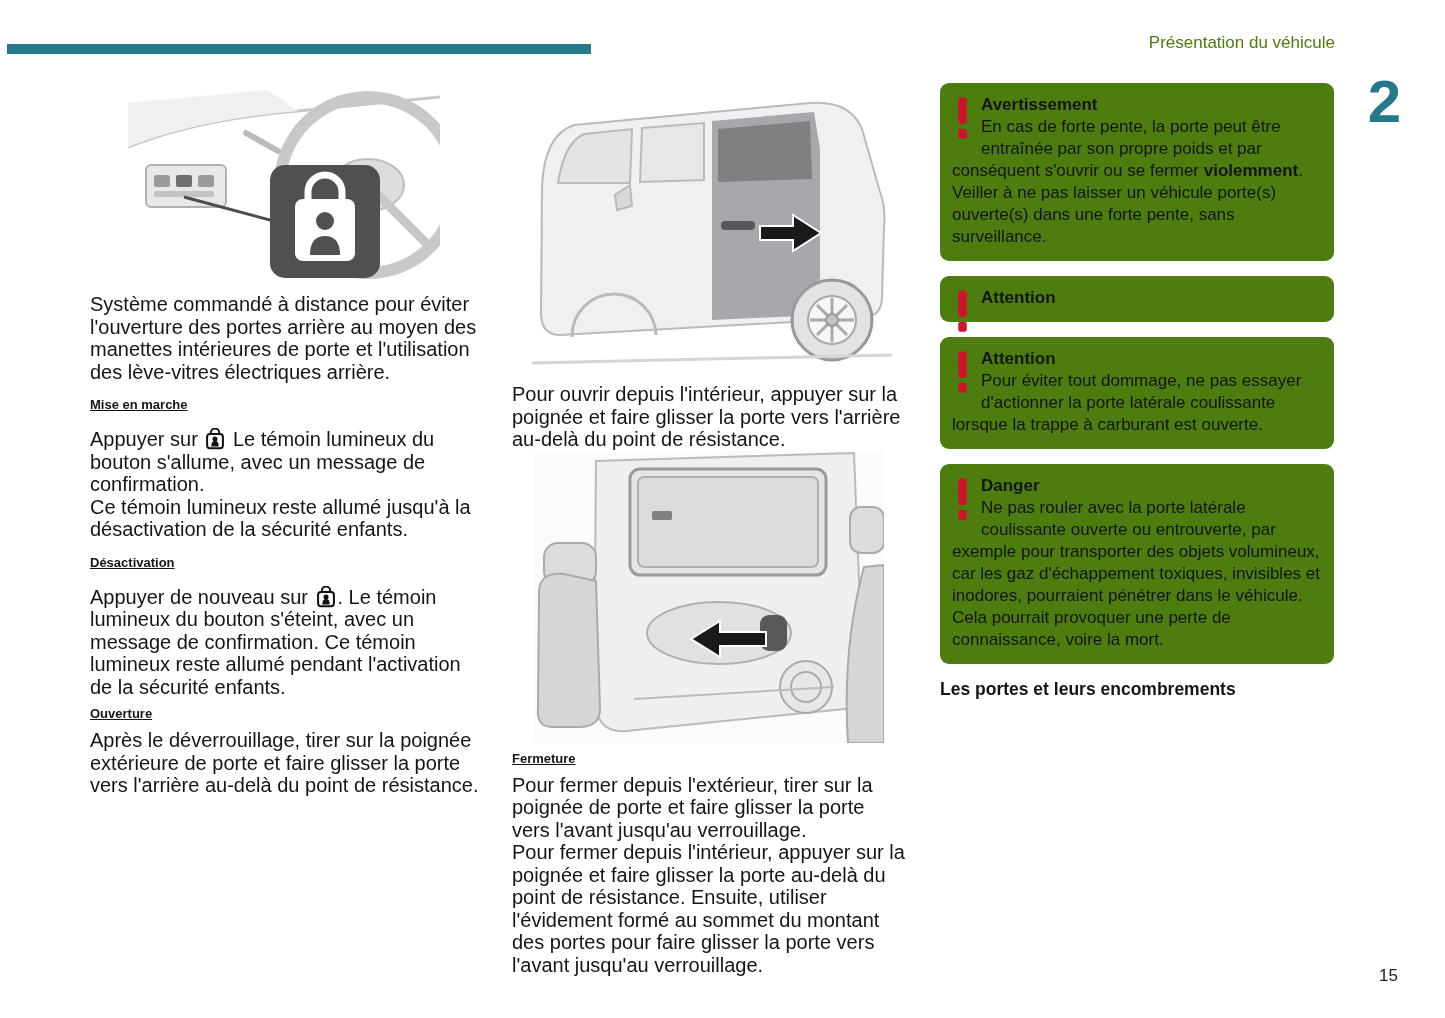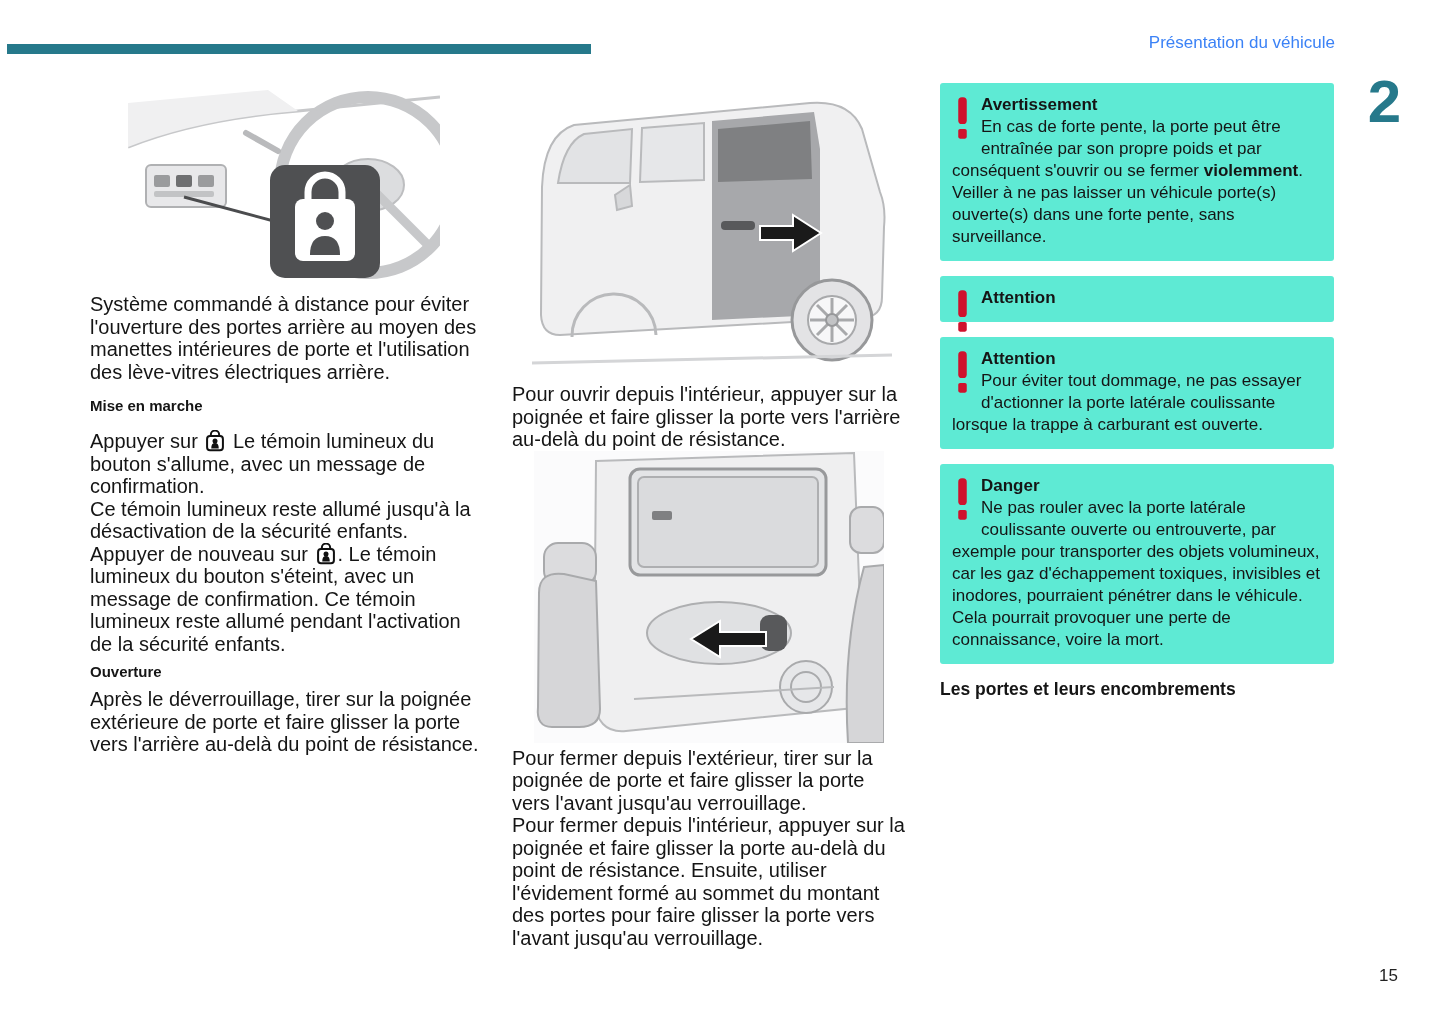--- a/index.html
+++ b/index.html
@@ -6,49 +6,49 @@
   html, body { margin: 0; padding: 0; }
   body {
     width: 1445px; height: 1018px;
     background: #ffffff;
     font-family: "Liberation Sans", sans-serif;
     color: #151515;
     position: relative;
     overflow: hidden;
   }
   .teal-bar { position: absolute; left: 7px; top: 44px; width: 584px; height: 10px; background: #26798b; }
-  .header-title { position: absolute; top: 33px; right: 110px; font-size: 17px; color: #3b82f6; }
+  .header-title { position: absolute; top: 33px; right: 110px; font-size: 17px; color: #4d7c0f; }
   .chapter-num { position: absolute; top: 72px; right: 44px; font-size: 60px; line-height: 1; font-weight: 700; color: #26798b; }
   .page-number { position: absolute; top: 966px; right: 47px; font-size: 17px; font-weight: 400; color: #222; }
 
   .col { position: absolute; }
   .col1 { left: 90px;  top: 85px; width: 397px; }
   .col2 { left: 512px; top: 87px; width: 395px; }
   .col3 { left: 940px; top: 83px; width: 394px; }
 
   figure { margin: 0; padding: 0; }
   .fig-dashboard { width: 312px; height: 198px; margin: 0 0 10px 38px; }
   .fig-van      { width: 393px; height: 290px; margin: 0 0 6px 0; }
   .fig-interior { width: 350px; height: 292px; margin: 0 0 4px 22px; }
   .fig-dashboard svg, .fig-van svg, .fig-interior svg { width: 100%; height: 100%; display: block; }
 
   p.body { font-size: 20px; line-height: 22.5px; margin: 0; white-space: pre-line; }
   .mb { margin-bottom: 14px; }
-  h4.sub { font-size: 15px; font-weight: 700; margin: 14px 0 16px 0; }
+  h4.sub { font-size: 13px; font-weight: 700; margin: 14px 0 16px 0; text-decoration: underline; }
   h4.sub.tight { margin: 8px 0 8px 0; }
   h2.section-title {
     font-size: 27px; line-height: 35px; font-weight: 700;
     font-variant: small-caps; letter-spacing: 0.4px;
     margin: 20px 0 12px 0; white-space: pre-line; color: #111;
   }
 
   .inline-picto { display: inline-block; width: 20px; height: 22px; vertical-align: -4px; margin: 0 2px; }
 
   .warn-box {
-    background: #5eead4; border-radius: 3px;
+    background: #4d7c0f; border-radius: 9px;
     padding: 11px 13px 13px 12px; margin-bottom: 15px;
     font-size: 17px; line-height: 22px;
   }
   .warn-icon { float: left; width: 17px; height: 44px; margin: 2px 10px 2px 2px; }
   .warn-title { font-weight: 700; }
   .warn-text { white-space: pre-line; }
   .warn-text b { font-weight: 700; }
 
   .clearance-heading { font-size: 17.5px; font-weight: 700; margin: 4px 0 8px 0; }
 </style>
@@ -90,20 +90,21 @@
   <h4 class="sub">Mise en marche</h4>
 
   <p class="body"><span>Appuyer sur </span><svg class="inline-picto" viewBox="0 0 24 26">
         <path d="M7,7 V5.5 a5,5 0 0 1 10,0 V7" fill="none" stroke="#111" stroke-width="2.4"></path>
         <rect x="2.5" y="7" width="19" height="17" rx="3.5" fill="none" stroke="#111" stroke-width="2.4"></rect>
         <circle cx="12" cy="13" r="3" fill="#111"></circle>
         <path d="M7.5,22 q0-6.5 4.5-6.5 q4.5,0 4.5,6.5 z" fill="#111"></path>
       </svg><span> Le témoin lumineux du bouton s'allume, avec un message de confirmation.
 Ce témoin lumineux reste allumé jusqu'à la désactivation de la sécurité enfants.</span></p>
 
+  <h4 class="sub">Désactivation</h4>
 
   <p class="body"><span>Appuyer de nouveau sur </span><svg class="inline-picto" viewBox="0 0 24 26">
         <path d="M7,7 V5.5 a5,5 0 0 1 10,0 V7" fill="none" stroke="#111" stroke-width="2.4"></path>
         <rect x="2.5" y="7" width="19" height="17" rx="3.5" fill="none" stroke="#111" stroke-width="2.4"></rect>
         <circle cx="12" cy="13" r="3" fill="#111"></circle>
         <path d="M7.5,22 q0-6.5 4.5-6.5 q4.5,0 4.5,6.5 z" fill="#111"></path>
       </svg><span>. Le témoin lumineux du bouton s'éteint, avec un message de confirmation. Ce témoin lumineux reste allumé pendant l'activation de la sécurité enfants.</span></p>
 
 
   <h4 class="sub tight">Ouverture</h4>
@@ -151,20 +152,21 @@
       <circle cx="272" cy="236" r="26" fill="#e6e7e9" stroke="#a9aaac" stroke-width="2"></circle>
       <circle cx="272" cy="236" r="15" fill="none" stroke="#a9aaac" stroke-width="2"></circle>
       <rect x="10" y="92" width="52" height="42" rx="14" fill="#dcdcde" stroke="#a9aaac" stroke-width="2"></rect>
       <path d="M5,142 Q5,120 30,123 L62,130 L66,258 Q66,276 45,276 L18,276 Q2,276 4,256 Z" fill="#d6d6d8" stroke="#a9aaac" stroke-width="2"></path>
       <rect x="316" y="56" width="34" height="46" rx="11" fill="#dcdcde" stroke="#a9aaac" stroke-width="2"></rect>
       <path d="M330,116 L350,114 L350,292 L314,292 Q308,196 330,116 Z" fill="#d6d6d8" stroke="#a9aaac" stroke-width="2"></path>
       <path d="M100,248 L300,236" stroke="#b9babc" stroke-width="2"></path>
     </svg>
   </figure>
 
+  <h4 class="sub tight">Fermeture</h4>
   <p class="body">Pour fermer depuis l'extérieur, tirer sur la poignée de porte et faire glisser la porte vers l'avant jusqu'au verrouillage.
 Pour fermer depuis l'intérieur, appuyer sur la poignée et faire glisser la porte au-delà du point de résistance. Ensuite, utiliser l'évidement formé au sommet du montant des portes pour faire glisser la porte vers l'avant jusqu'au verrouillage.</p>
 </section>
 
 <section class="col col3">
 
   <div class="warn-box">
     <svg class="warn-icon" viewBox="0 0 14 34">
       <rect x="3.5" y="0" width="7" height="22" rx="3" fill="#cf122d"></rect>
       <rect x="3.5" y="26" width="7" height="8" rx="1.5" fill="#cf122d"></rect>

